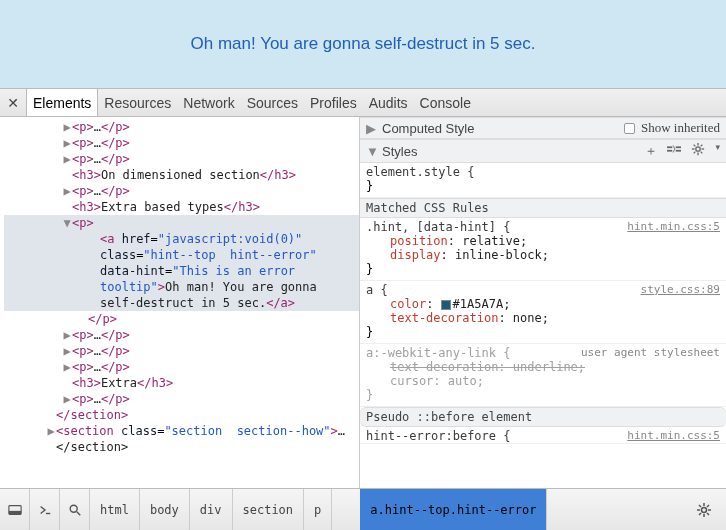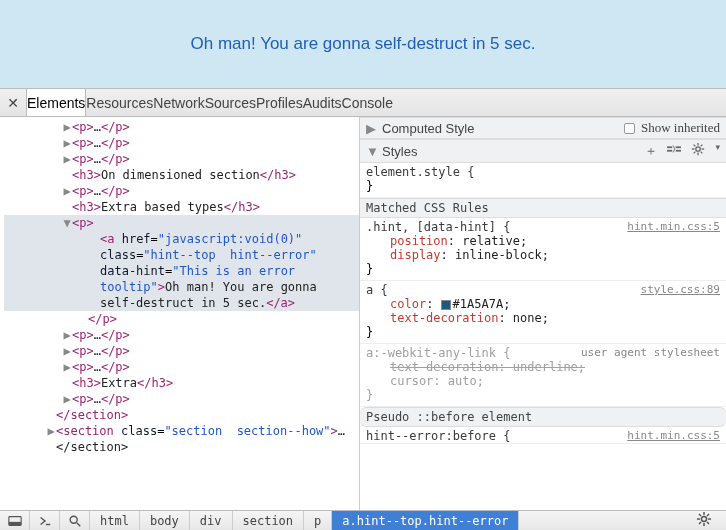--- a/index.html
+++ b/index.html
@@ -1,21 +1,21 @@
 <!DOCTYPE html>
 <html><head>
 <meta charset="utf-8">
 <style>
 * { box-sizing: border-box; margin: 0; padding: 0; }
 body { font-family: "Lucida Grande", Helvetica, Arial, sans-serif; font-size: 12px; width: 726px; height: 530px; overflow: hidden; display: flex; flex-direction: column; background: #fff; }
 .page-preview { background: #cfe6f3; height: 88px; display: flex; flex-direction: column; justify-content: center; align-items: center; color: #2061b5; font-size: 17px; gap: 14px; }
 .devtools { flex: 1; display: flex; flex-direction: column; background: #fff; border-top: 1px solid #bbb; min-height: 0; }
 .tabbar { display: flex; align-items: center; background: linear-gradient(#f0f0f0,#e4e4e4); border-bottom: 1px solid #bbb; height: 28px; font-size: 14px; }
 .close-btn { width: 26px; text-align: center; color: #444; cursor: default; }
-.tab { padding: 0 0; height: 100%; display: flex; align-items: center; color: #444; cursor: default; }
+.tab { padding: 0 6px; height: 100%; display: flex; align-items: center; color: #444; cursor: default; }
 .tab.active { background: #fff; border-left: 1px solid #bbb; border-right: 1px solid #bbb; color: #000; }
 .main { flex: 1; display: flex; min-height: 0; }
 .dom-panel { width: 360px; overflow: auto; border-right: 1px solid #ccc; font-family: Menlo, Consolas, monospace; font-size: 12px; line-height: 16px; padding: 2px 0 2px 4px; position: relative; }
 .dom-row { white-space: pre-wrap; padding-left: 68px; position: relative; word-break: break-word; }
 .dom-row .disclosure { position: absolute; left: 58px; top: 0; color: #888; width: 10px; text-align: center; user-select: none; }
 .dom-row.indent-1 { padding-left: 52px; }
 .dom-row.indent-1 .disclosure { left: 42px; }
 .dom-row.indent-m { padding-left: 84px; }
 .dom-row.indent-2 { padding-left: 96px; }
 .dom-row.highlighted { background: #dfe5eb; }
@@ -30,24 +30,24 @@
 .styles-toolbar-icons { display: flex; gap: 10px; color: #666; }
 .rule-block { padding: 2px 6px 4px 6px; border-bottom: 1px solid #eee; position: relative; }
 .rule-block .srclink { position: absolute; right: 6px; top: 2px; color: #888; text-decoration: underline; font-size: 11px; }
 .selector { color: #3b3b3b; }
 .propline { padding-left: 24px; }
 .propn { color: #c33b2e; }
 .propv { color: #222; }
 .swatch { display: inline-block; width: 10px; height: 10px; border: 1px solid #888; vertical-align: middle; margin-right: 2px; }
 .ua-gray { color: #a0a0a0; }
 .ua-strike { color: #a0a0a0; text-decoration: line-through; }
-.bottombar { height: 20px; display: flex; background: linear-gradient(#f5f5f5,#e7e7e7); border-top: 1px solid #bbb; font-size: 12px; }
+.bottombar { height: 42px; display: flex; align-items: center; background: linear-gradient(#f5f5f5,#e7e7e7); border-top: 1px solid #bbb; font-size: 12px; }
 .bottombar .bb-btn { width: 30px; text-align: center; border-right: 1px solid #ccc; height: 100%; display: flex; align-items: center; justify-content: center; color: #555; }
 .crumb { padding: 0 10px; border-right: 1px solid #ccc; height: 100%; display: flex; align-items: center; color: #444; font-family: Menlo, Consolas, monospace; }
-.crumb.active { background: #3f7fd6; color: #ffffff; }
+.crumb.active { background: #3f7fd6; color: #000000; margin-left: 28px; }
 .bottom-spacer { flex: 1; }
 .gear { width: 30px; text-align: center; color: #555; }
 .checkbox-empty { display: inline-block; width: 11px; height: 11px; border: 1px solid #999; border-radius: 2px; background: #fff; vertical-align: middle; }
 svg.icon { width: 14px; height: 14px; display: block; }
 </style>
 </head>
 <body>
 
 <div class="page-preview">
   <div>Oh man! You are gonna self-destruct in 5 sec.</div>

